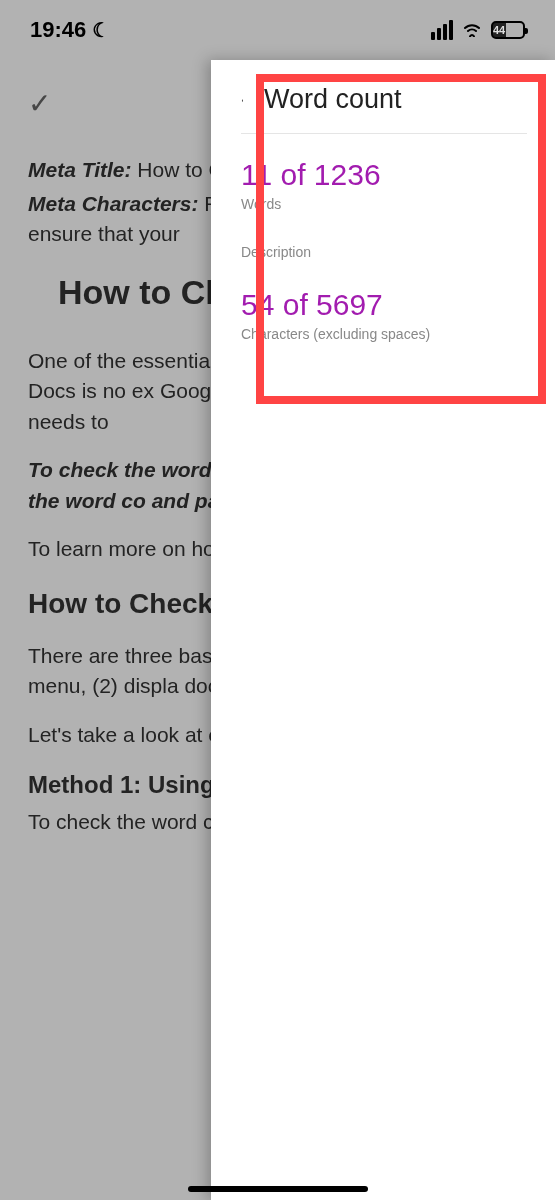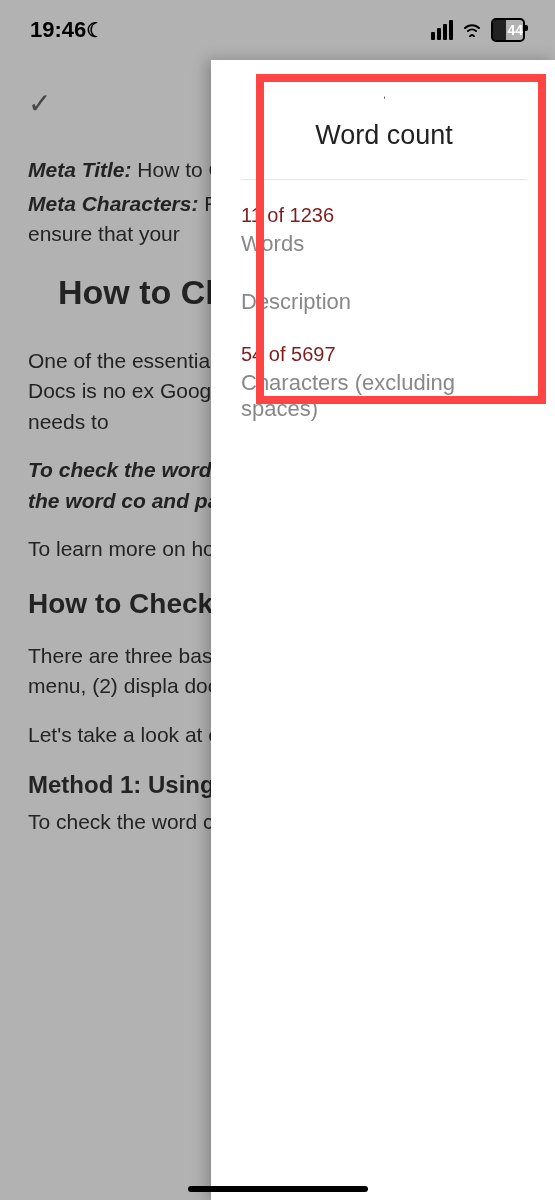--- a/index.html
+++ b/index.html
@@ -1,51 +1,51 @@
 <!DOCTYPE html>
 <html><head>
 <meta charset="utf-8">
 <style>
   * { box-sizing: border-box; margin: 0; padding: 0; }
   html, body { width: 555px; height: 1200px; overflow: hidden; font-family: -apple-system, Helvetica, Arial, sans-serif; }
   .screen { position: relative; width: 555px; height: 1200px; background: #fff; }
 
   
   .status-bar { position: absolute; top: 0; left: 0; right: 0; height: 60px; display: flex; align-items: center; justify-content: space-between; padding: 0 30px; z-index: 50; }
-  .status-left { display: flex; align-items: center; font-size: 22px; font-weight: 600; color: #000; }
+  .status-left { display: flex; align-items: center; gap: 6px; font-size: 22px; font-weight: 600; color: #000; }
   .status-right { display: flex; align-items: center; gap: 8px; }
   .moon { font-size: 20px; }
   .signal-bars { display: flex; align-items: flex-end; gap: 2px; }
   .signal-bars span { width: 4px; background: #000; border-radius: 1px; }
   .b1{height:8px}.b2{height:12px}.b3{height:16px}.b4{height:20px}
   .wifi { font-size: 20px; }
-  .battery { position: relative; width: 34px; height: 24px; border: 2px solid #000; border-radius: 5px; display: flex; align-items: center; justify-content: flex-end; font-size: 14px; font-weight: 700; background: linear-gradient(to right, #222 0%, #222 44%, transparent 44%); color:#fff; }
+  .battery { position: relative; width: 34px; height: 18px; border: 2px solid #000; border-radius: 5px; display: flex; align-items: center; justify-content: flex-start; font-size: 11px; font-weight: 700; background: linear-gradient(to right, #222 0%, #222 44%, transparent 44%); color:#fff; }
   .battery::after { content:""; position:absolute; right:-5px; top:5px; width:3px; height:6px; background:#000; border-radius:0 2px 2px 0; }
   .battery-num { mix-blend-mode: difference; }
 
   
   .doc-layer { position: absolute; inset: 0; padding: 70px 28px 0 28px; color: #333; font-size: 21px; line-height: 1.45; }
   .checkmark { font-size: 28px; color: #666; margin: 14px 0 30px 0; }
   .doc-layer p { margin-bottom: 18px; }
   .bold { font-weight: 700; font-style: italic; }
   .h1 { font-size: 34px; font-weight: 700; margin: 20px 0 30px 30px; line-height: 1.35; }
   .h2 { font-size: 28px; font-weight: 700; margin: 20px 0 16px 0; line-height: 1.45; }
   .h3 { font-size: 24px; font-weight: 700; margin: 16px 0 4px 0; }
 
   
   .dim { position: absolute; inset: 0; background: rgba(0,0,0,0.30); z-index: 20; }
 
   
   .panel { position: absolute; top: 60px; right: 0; bottom: 0; width: 344px; background: #fff; z-index: 30; box-shadow: -4px 0 14px rgba(0,0,0,0.25); padding: 24px 28px 0 30px; }
-  .panel-header { display: flex; align-items: center; gap: 10px; padding-bottom: 28px; border-bottom: 1px solid #e5e5e5; flex-direction: column; }
+  .panel-header { display: flex; align-items: center; gap: 21px; padding-bottom: 18px; border-bottom: 1px solid #e5e5e5; }
   .back-caret { font-size: 22px; color: #555; width: 2px; overflow: hidden;  }
   .panel-title { font-size: 27px; color: #222; font-weight: 400; }
   .stat { padding: 24px 0 4px 0; }
-  .stat-value { font-size: 20px; color: #7f1d1d; }
-  .stat-label { font-size: 22px; color: #888; margin-top: 4px; }
+  .stat-value { font-size: 30px; color: #a21caf; }
+  .stat-label { font-size: 14px; color: #888; margin-top: 4px; }
 
   
   .red-box { position: absolute; z-index: 40; border: 8px solid #f44; pointer-events: none; }
 
   
   .home-indicator { position: absolute; bottom: 8px; left: 50%; transform: translateX(-50%); width: 180px; height: 6px; background: #000; border-radius: 3px; z-index: 60; }
 </style>
 </head>
 <body>
 

